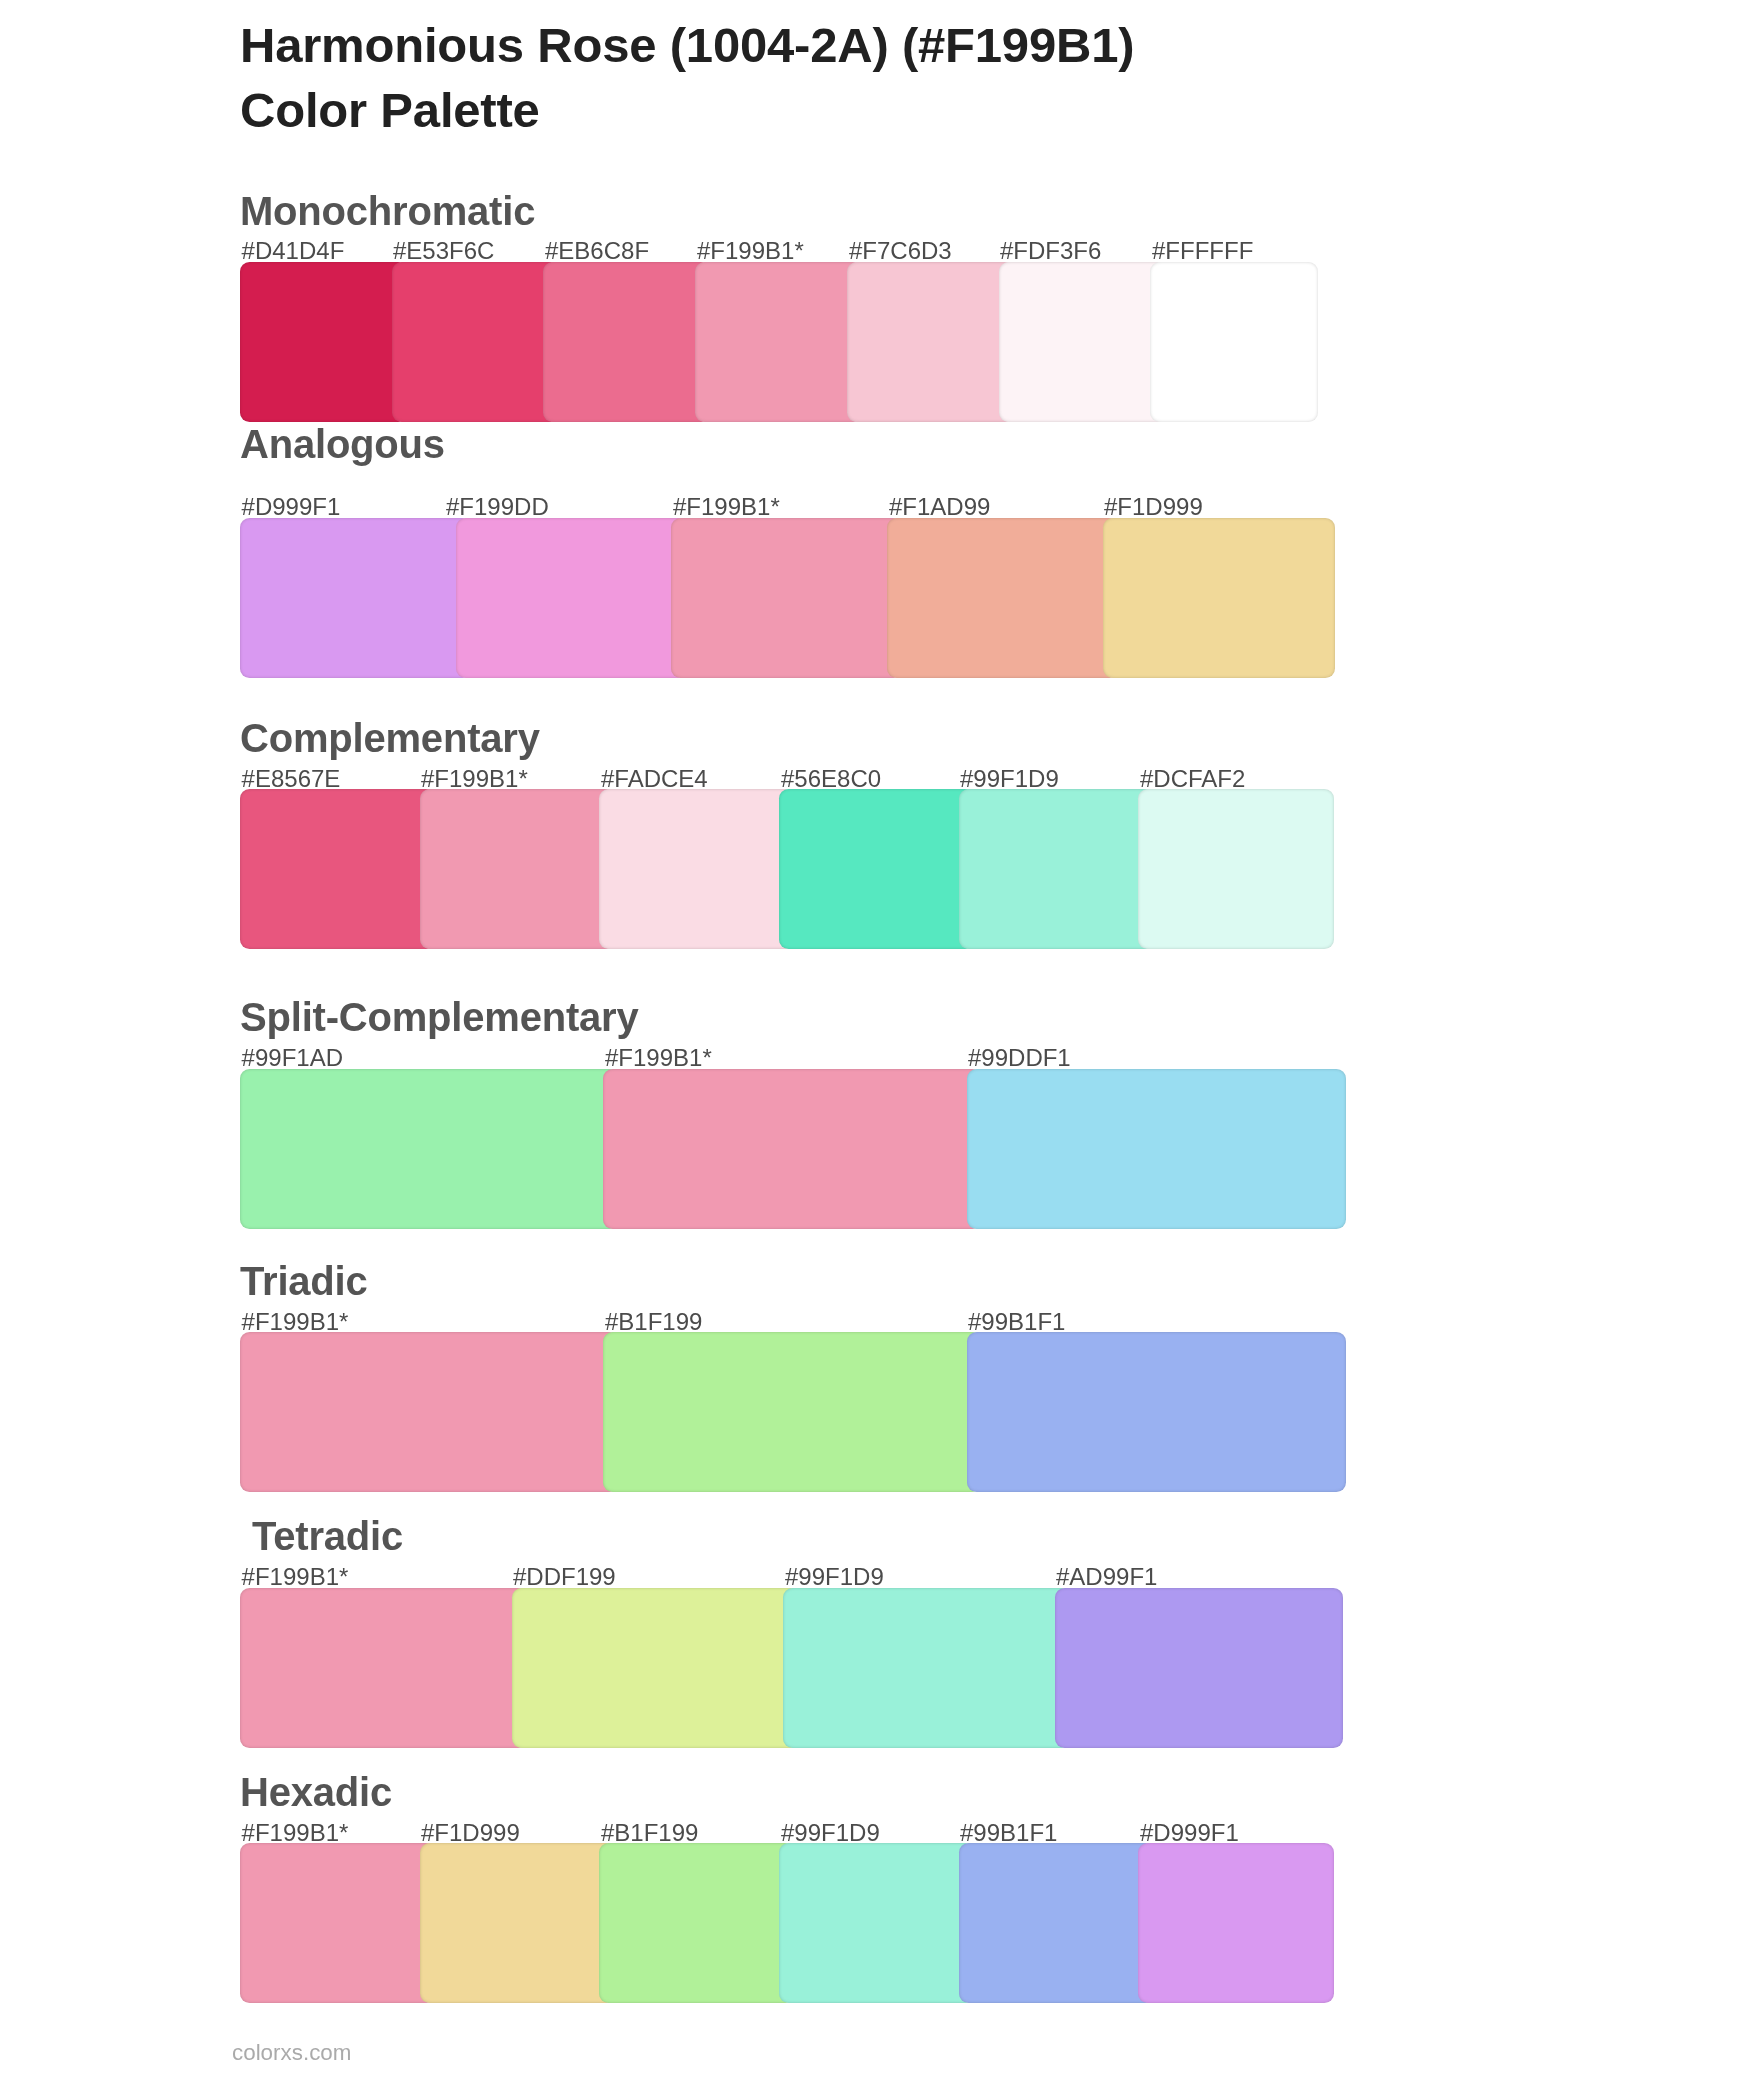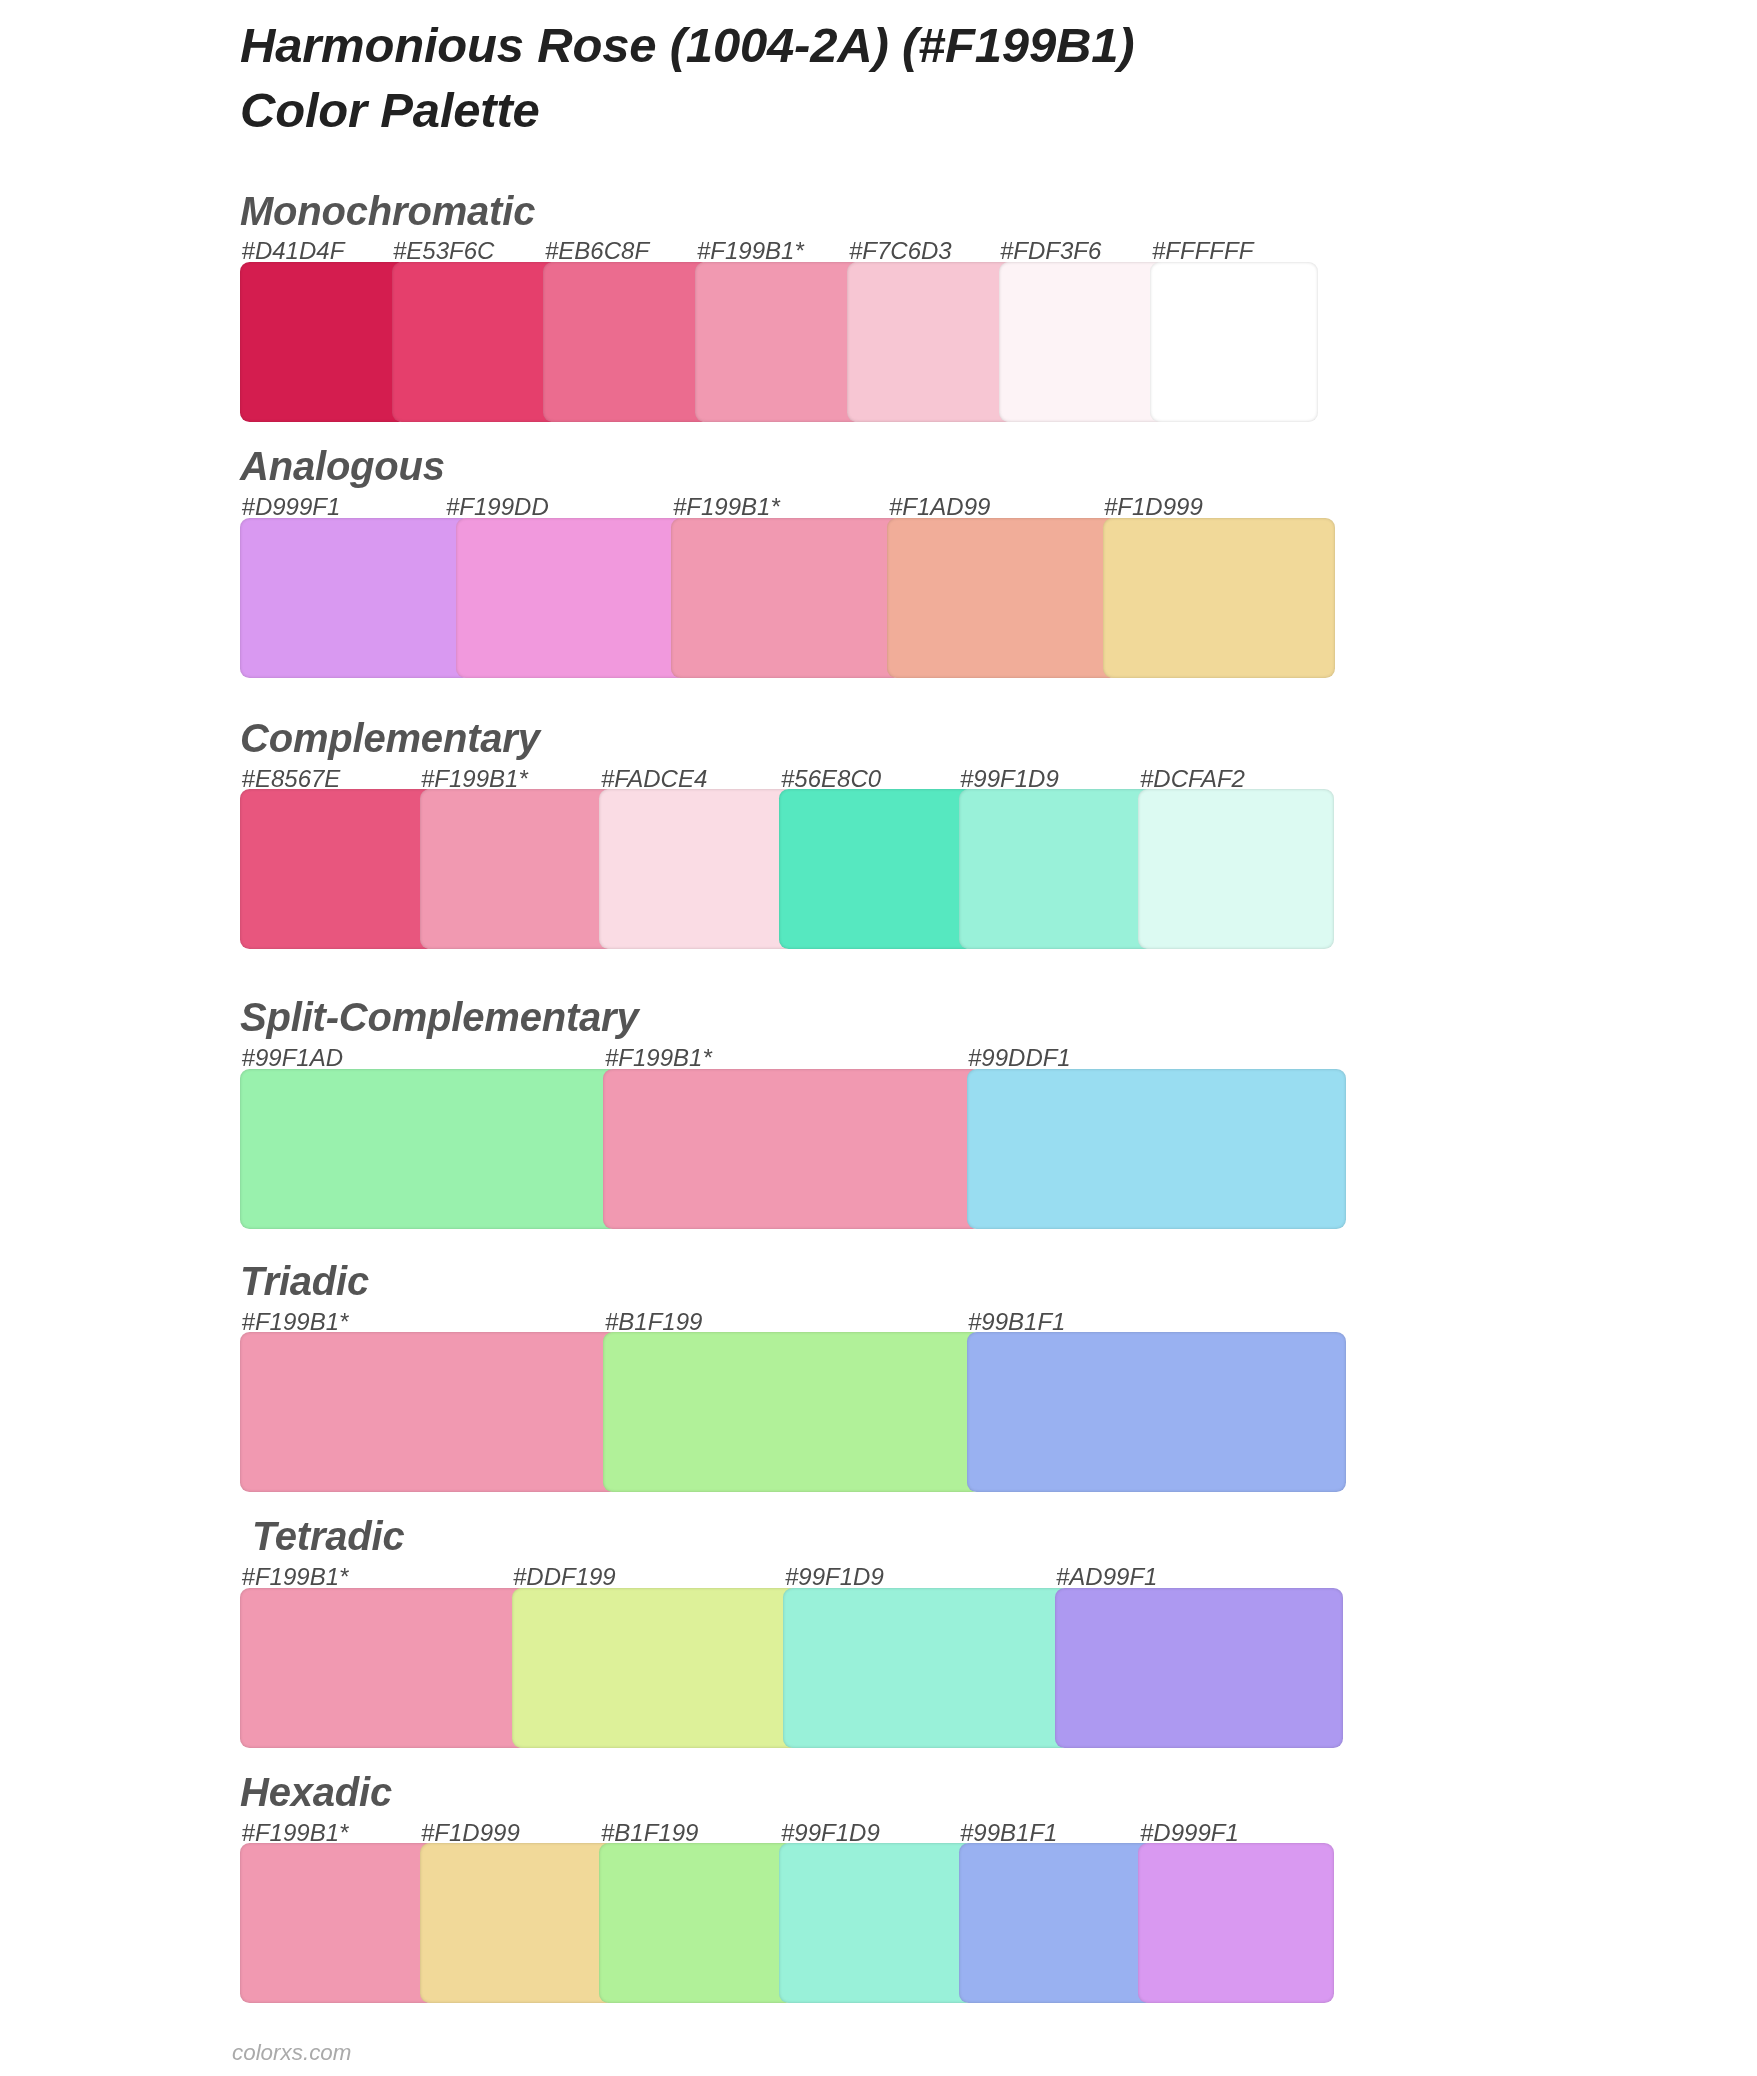--- a/index.html
+++ b/index.html
@@ -1,20 +1,20 @@
 <!DOCTYPE html>
 <html style="font-size:12.8px"><head>
 <meta charset="utf-8">
 <title>Color Palette</title>
 <style>
   *{-webkit-font-smoothing:antialiased;-moz-osx-font-smoothing:grayscale;}
   html,body{margin:0;padding:0;background:#ffffff;}
   body{width:1757px;height:2077px;overflow:hidden;
        font-family:"Liberation Sans",sans-serif;}
-  .page{position:relative;width:1483px;height:2077px;background:#fff;overflow:hidden;font-style:italic;}
+  .page{position:relative;width:1483px;height:2077px;background:#fff;overflow:hidden;}
 
   
   .title{position:absolute;left:240px;top:13.3px;width:1454px;}
   .title .tline{font-size:49px;font-weight:bold;line-height:65px;
                 letter-spacing:-0.2px;margin:0;padding:0;white-space:nowrap;
                 transform:translateZ(0);}
 
   
   .section{position:absolute;left:240px;top:0;}
   .section .sec-title{position:absolute;margin:0;padding:0;font-size:40px;
@@ -57,21 +57,21 @@
           <div class="sw" style="left:0px;width:168px;height:160px;border-radius:9.6px;background:#D41D4F;z-index:1"></div>
           <div class="sw" style="left:152px;width:168px;height:160px;border-radius:9.6px;background:#E53F6C;z-index:2"></div>
           <div class="sw" style="left:303px;width:168px;height:160px;border-radius:9.6px;background:#EB6C8F;z-index:3"></div>
           <div class="sw" style="left:455px;width:168px;height:160px;border-radius:9.6px;background:#F199B1;z-index:4"></div>
           <div class="sw" style="left:607px;width:168px;height:160px;border-radius:9.6px;background:#F7C6D3;z-index:5"></div>
           <div class="sw" style="left:759px;width:168px;height:160px;border-radius:9.6px;background:#FDF3F6;z-index:6"></div>
           <div class="sw" style="left:910px;width:168px;height:160px;border-radius:9.6px;background:#FFFFFF;z-index:7"></div>
         </div>
       </div>
       <div class="section">
-        <div class="sec-title" style="top:447px;left:0px;color:#545454">Analogous</div>
+        <div class="sec-title" style="top:425px;left:0px;color:#545454">Analogous</div>
         <div class="labels" style="top:496px">
           <span class="hexlabel" style="left:1.6px;color:#4B4B4B">#D999F1</span>
           <span class="hexlabel" style="left:206px;color:#4B4B4B">#F199DD</span>
           <span class="hexlabel" style="left:433px;color:#4B4B4B">#F199B1*</span>
           <span class="hexlabel" style="left:649px;color:#4B4B4B">#F1AD99</span>
           <span class="hexlabel" style="left:864px;color:#4B4B4B">#F1D999</span>
         </div>
         <div class="swrow" style="top:518px;height:160px">
           <div class="sw" style="left:0px;width:232px;height:160px;border-radius:9.6px;background:#D999F1;z-index:1"></div>
           <div class="sw" style="left:216px;width:232px;height:160px;border-radius:9.6px;background:#F199DD;z-index:2"></div>

